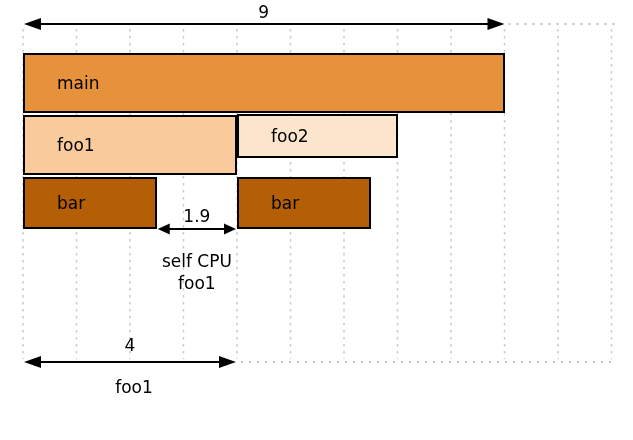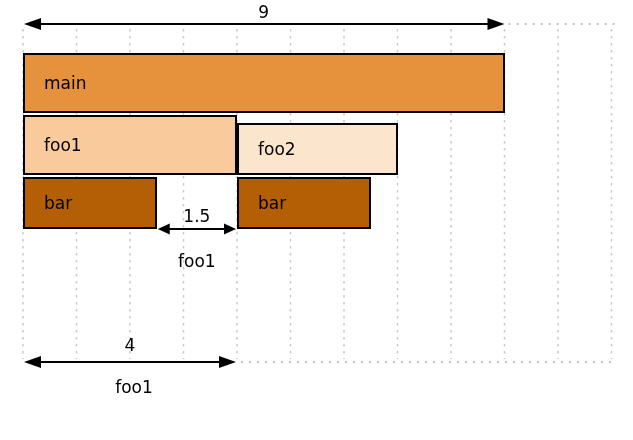--- a/index.html
+++ b/index.html
@@ -14,21 +14,21 @@
   }
   .canvas svg { position: absolute; left: 0; top: 0; }
   .frame {
     position: absolute;
     box-sizing: border-box;
     border: 2px solid #000000;
     display: flex;
     align-items: center;
   }
   .frame .frame-label {
-    padding-left: 19px;
+    padding-left: 32px;
     font-size: 17px;
     line-height: 1;
     white-space: nowrap;
   }
   .anno {
     position: absolute;
     text-align: center;
     font-size: 17px;
     line-height: 22px;
     white-space: nowrap;
@@ -66,36 +66,37 @@
       <line x1="241" y1="362" x2="617" y2="362" stroke="#c4c4c4" stroke-width="2" stroke-dasharray="2,6"></line>
     </svg>
 
   <div id="frames-layer">
       <div class="frame" style="left: 23px; top: 53px; width: 481.5px; height: 60px; background: rgb(230, 145, 60); border-color: rgb(0, 0, 0);">
         <span class="frame-label">main</span>
       </div>
       <div class="frame" style="left: 23px; top: 115px; width: 214px; height: 60px; background: rgb(249, 203, 156); border-color: rgb(0, 0, 0);">
         <span class="frame-label">foo1</span>
       </div>
-      <div class="frame" style="left: 237px; top: 123px; width: 160.5px; height: 52px; background: rgb(252, 229, 205); border-color: rgb(0, 0, 0);">
+      <div class="frame" style="left: 237px; top: 114px; width: 160.5px; height: 44px; background: rgb(252, 229, 205); border-color: rgb(0, 0, 0);">
         <span class="frame-label">foo2</span>
       </div>
       <div class="frame" style="left: 23px; top: 177px; width: 133.75px; height: 52px; background: rgb(180, 95, 6); border-color: rgb(0, 0, 0);">
         <span class="frame-label">bar</span>
       </div>
       <div class="frame" style="left: 237px; top: 177px; width: 133.75px; height: 52px; background: rgb(180, 95, 6); border-color: rgb(0, 0, 0);">
         <span class="frame-label">bar</span>
       </div>
     </div>
 
   <div class="anno" id="total-width-value" style="left: 23px; width: 481.5px; top: 1px;">9</div>
 
-  <div class="anno" id="self-cpu-value" style="left: 156.75px; width: 80.25px; top: 205px;">1.5</div>
+  <div class="anno" id="self-cpu-value" style="left: 156.75px; width: 80.25px; top: 205px;">1.9</div>
 
   <div class="anno" id="self-cpu-label" style="left: 96.875px; width: 200px; top: 250px;">
+    <span>self CPU</span>
     <span>foo1</span>
   </div>
 
   <div class="anno" id="total-cpu-value" style="left: 23px; width: 214px; top: 334px;">4</div>
 
   <div class="anno" id="total-cpu-label" style="left: 24px; width: 220px; top: 376px;">
     <span>foo1</span>
   </div>
 
 </div>

